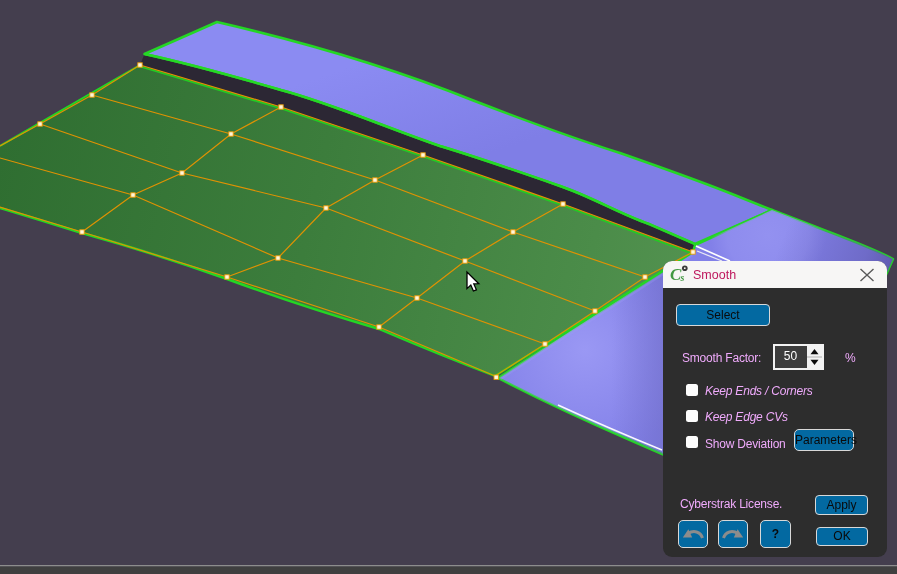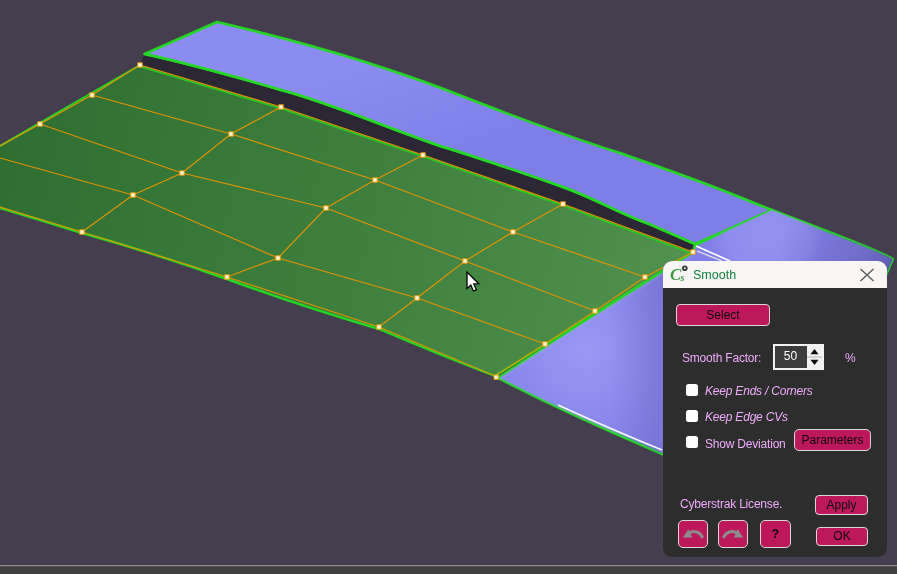--- a/index.html
+++ b/index.html
@@ -2,22 +2,22 @@
 <html><head>
 <meta charset="utf-8">
 <style>
   html,body{margin:0;padding:0;}
   body{width:897px;height:574px;overflow:hidden;background:#443e4e;
        font-family:"Liberation Sans",sans-serif;position:relative;}
   #scene{position:absolute;left:0;top:0;}
   #dlg{position:absolute;left:663px;top:261px;width:224px;height:296px;
        background:#2d2d2d;border-radius:9px;overflow:hidden;}
   #title{position:absolute;left:0;top:0;width:100%;height:27px;background:#f7f6f5;}
-  #title .txt{position:absolute;left:30px;top:7px;font-size:12.5px;color:#15803d;}
-  .btn{position:absolute;background:#be185d;border:1px solid #d8d8d8;border-radius:4px;
+  #title .txt{position:absolute;left:30px;top:7px;font-size:12.5px;color:#be185d;}
+  .btn{position:absolute;background:#0369a1;border:1px solid #d8d8d8;border-radius:4px;
        color:#0a0a0a;font-size:12px;text-align:center;box-sizing:border-box;}
   .lbl{position:absolute;color:#f0abfc;font-size:12px;letter-spacing:-0.2px;}
   .cb{position:absolute;width:12px;height:12px;background:#fdfdfd;border-radius:2.5px;}
 </style>
 </head>
 <body>
 <svg id="scene" width="897" height="574" viewBox="0 0 897 574">
   <defs>
     <linearGradient id="ggrad" x1="0" y1="150" x2="690" y2="300" gradientUnits="userSpaceOnUse">
       <stop offset="0" stop-color="#2f6e31"></stop>
@@ -160,21 +160,21 @@
     </div>
   </div>
   <div class="lbl" style="left:182px;top:90px;">%</div>
 
   <div class="cb" style="left:23px;top:123px;"></div>
   <div class="lbl" style="left:42px;top:123px;font-style:italic;">Keep Ends / Corners</div>
   <div class="cb" style="left:23px;top:149px;"></div>
   <div class="lbl" style="left:42px;top:149px;font-style:italic;">Keep Edge CVs</div>
   <div class="cb" style="left:23px;top:175px;"></div>
   <div class="lbl" style="left:42px;top:176px;text-align:right;">Show Deviation</div>
-  <div class="btn" style="left:131px;top:168px;width:77px;height:22px;line-height:20px;border-radius:5px;">Parameters</div>
+  <div class="btn" style="left:131px;top:168px;width:60px;height:22px;line-height:20px;border-radius:5px;">Parameters</div>
 
 
   <div class="lbl" style="left:17px;top:236px;">Cyberstrak License.</div>
   <div class="btn" style="left:152px;top:234px;width:53px;height:20px;line-height:18px;">Apply</div>
 
   <div class="btn" style="left:15px;top:259px;width:30px;height:28px;border-radius:5px;">
     <svg width="28" height="26">
       <path d="M23.5,17 C21.5,10.5 14.5,8.8 9,12.6" fill="none" stroke="#8c8c8c" stroke-width="3"></path>
       <path d="M13.2,16.6 L3.8,16.4 L9.4,8.2 Z" fill="#8c8c8c"></path>
     </svg>

